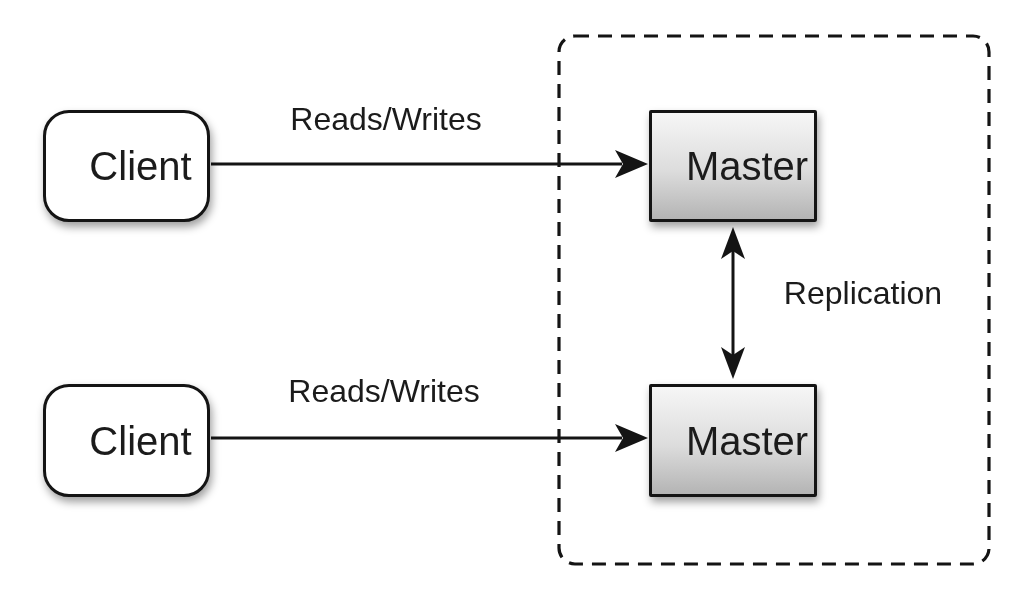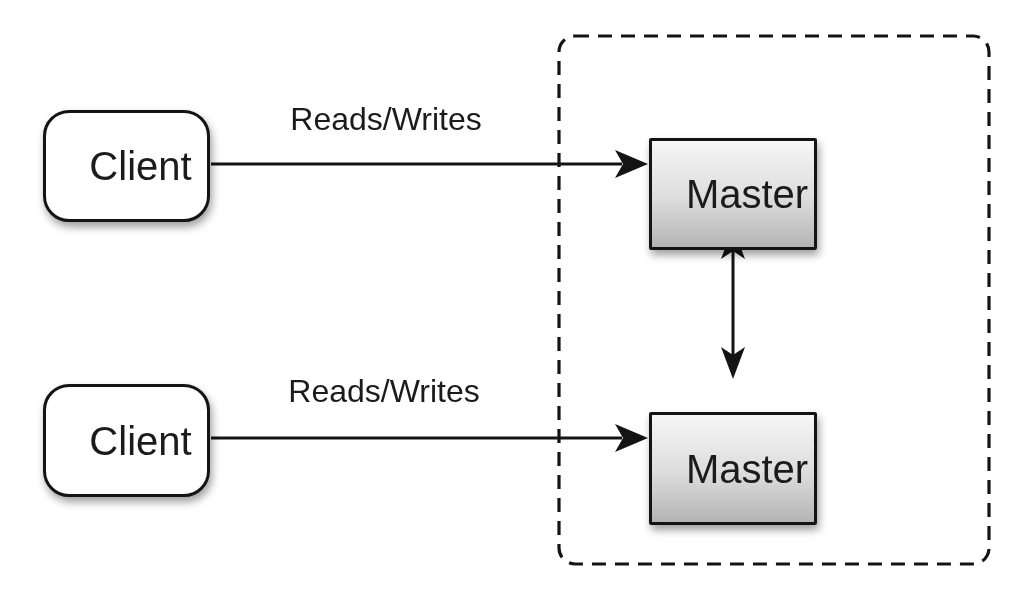--- a/index.html
+++ b/index.html
@@ -45,21 +45,20 @@
   }
   .client-top{top:110px;}
   .client-bottom{top:384px;height:113px;}
   .master{
     left:649px;width:168px;height:112px;
     border-radius:2px;
     background:linear-gradient(180deg,
       var(--master-gradient-top) 0%,
       var(--master-gradient-mid) 55%,
       var(--master-gradient-bottom) 100%);
-    margin-top:28px;
   }
   .master-top{top:110px;}
   .master-bottom{top:384px;height:113px;}
   .edge-label{
     position:absolute;
     font-size:32px;line-height:1.05;
     white-space:nowrap;
     transform:translateX(-50%);
   }
   .label-rw-top{left:386px;top:103px;}
@@ -99,14 +98,15 @@
   </div>
 
   <div class="node master master-bottom">
     <span>Master</span>
   </div>
 
   <div class="edge-label label-rw-top">Reads/Writes</div>
 
   <div class="edge-label label-rw-bottom">Reads/Writes</div>
 
+  <div class="edge-label label-replication">Replication</div>
 
 </div>
 
 </body></html>

